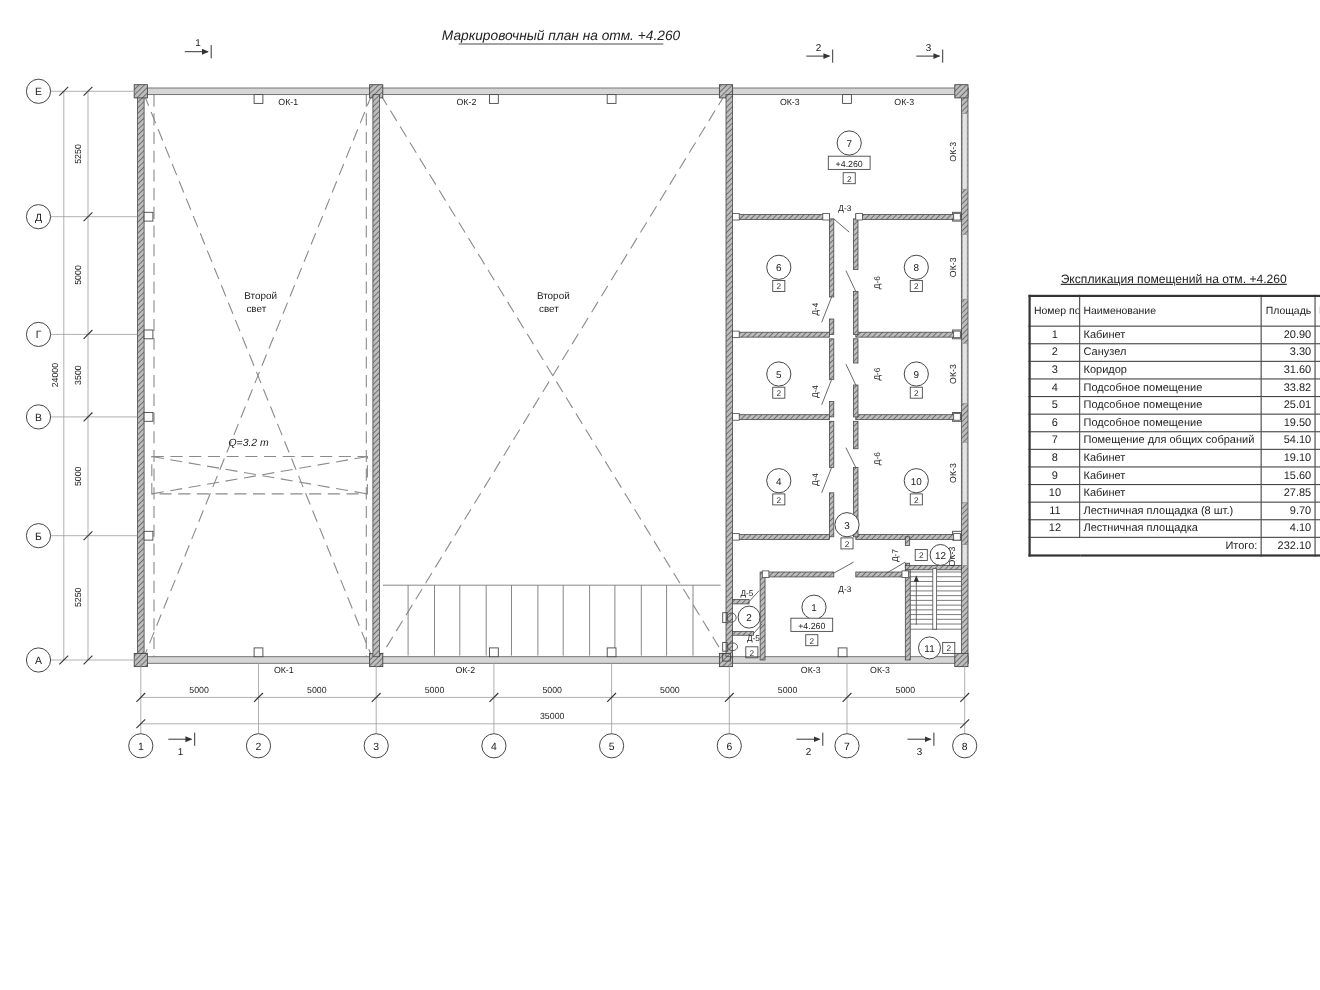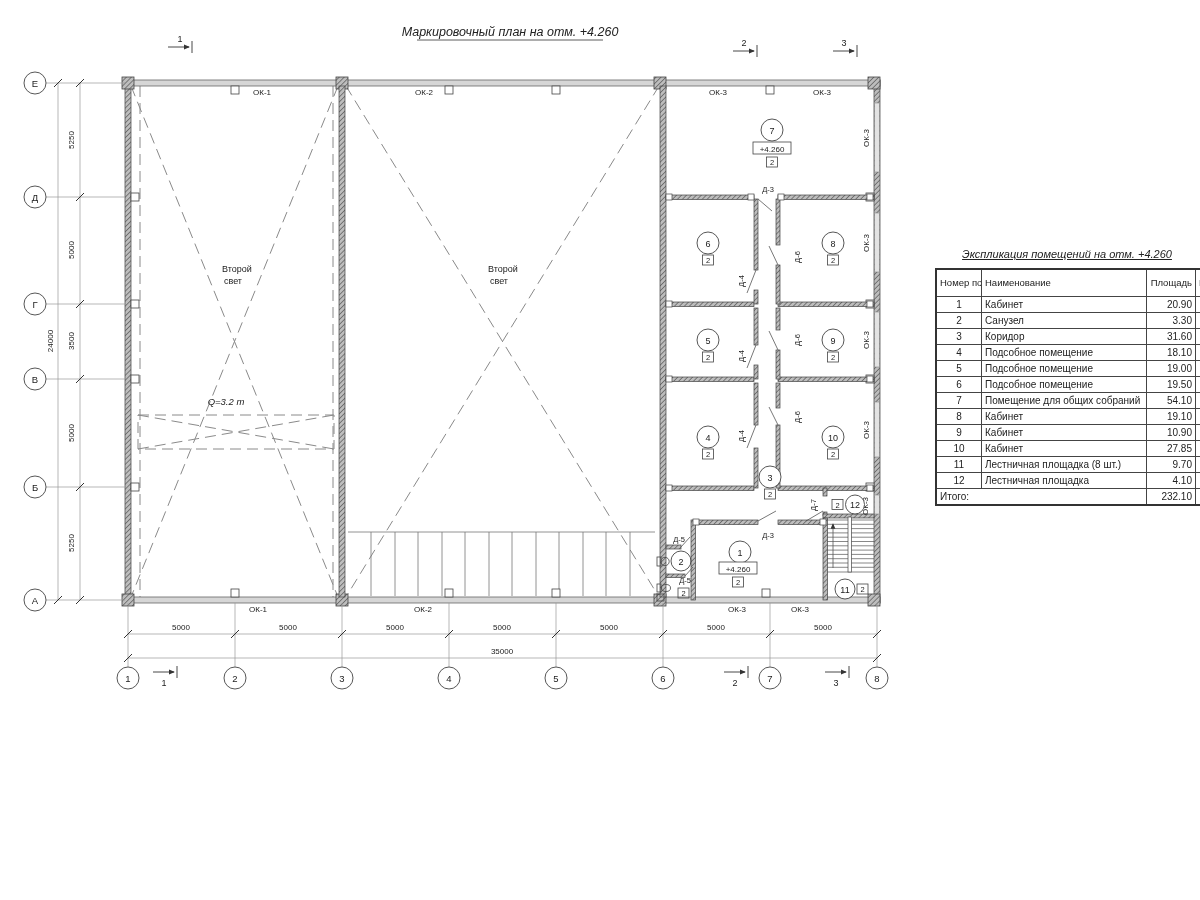--- a/index.html
+++ b/index.html
@@ -2,33 +2,33 @@
 <html><head>
 <meta charset="utf-8">
 <style>
   html,body{margin:0;padding:0;background:#fff;}
   #canvas{position:relative;width:1200px;height:900px;background:#fff;overflow:hidden;
           font-family:"Liberation Sans","DejaVu Sans",sans-serif;color:#222;}
   svg text{font-family:"Liberation Sans","DejaVu Sans",sans-serif;fill:#222;}
   .t-it{font-style:italic;}
   
   #expl{position:absolute;left:935px;top:248px;width:264px;}
-  #expl .tbl-title{font-style:italic;font-size:11px;text-align:center;
+  #expl .tbl-title{font-size:11px;text-align:center;
                    text-decoration:underline;margin:0 0 8px 0;white-space:nowrap;}
   #expl table{border-collapse:collapse;width:100%;table-layout:fixed;
               font-size:10px;color:#222;}
   #expl th,#expl td{border:1px solid #444;padding:0 3px;height:15px;
                     overflow:hidden;white-space:nowrap;}
   #expl table{border:2px solid #333;}
   #expl th{font-weight:normal;font-size:9.5px;line-height:1.05;height:26px;}
   #expl .c-num{width:38px;text-align:center;}
   #expl .c-name{width:158px;text-align:left;}
   #expl .c-area{width:42px;text-align:right;}
   #expl .c-cat{width:20px;text-align:center;}
-  #expl .total-lbl{}
+  #expl .total-lbl{text-align:right;}
 </style>
 </head>
 <body>
 <div id="canvas">
 
 
 
 <svg width="1200" height="900" viewBox="0 0 1200 900">
   <defs>
     <pattern id="hatch" width="3.5" height="3.5" patternUnits="userSpaceOnUse" patternTransform="rotate(45)">
@@ -479,27 +479,27 @@
           </tr>
       <tr>
             <td class="c-num">3</td>
             <td class="c-name">Коридор</td>
             <td class="c-area">31.60</td>
             <td class="c-cat"></td>
           </tr>
       <tr>
             <td class="c-num">4</td>
             <td class="c-name">Подсобное помещение</td>
-            <td class="c-area">18.10</td>
+            <td class="c-area">33.82</td>
             <td class="c-cat"></td>
           </tr>
       <tr>
             <td class="c-num">5</td>
             <td class="c-name">Подсобное помещение</td>
-            <td class="c-area">19.00</td>
+            <td class="c-area">25.01</td>
             <td class="c-cat"></td>
           </tr>
       <tr>
             <td class="c-num">6</td>
             <td class="c-name">Подсобное помещение</td>
             <td class="c-area">19.50</td>
             <td class="c-cat"></td>
           </tr>
       <tr>
             <td class="c-num">7</td>
@@ -509,21 +509,21 @@
           </tr>
       <tr>
             <td class="c-num">8</td>
             <td class="c-name">Кабинет</td>
             <td class="c-area">19.10</td>
             <td class="c-cat"></td>
           </tr>
       <tr>
             <td class="c-num">9</td>
             <td class="c-name">Кабинет</td>
-            <td class="c-area">10.90</td>
+            <td class="c-area">15.60</td>
             <td class="c-cat"></td>
           </tr>
       <tr>
             <td class="c-num">10</td>
             <td class="c-name">Кабинет</td>
             <td class="c-area">27.85</td>
             <td class="c-cat"></td>
           </tr>
       <tr>
             <td class="c-num">11</td>

